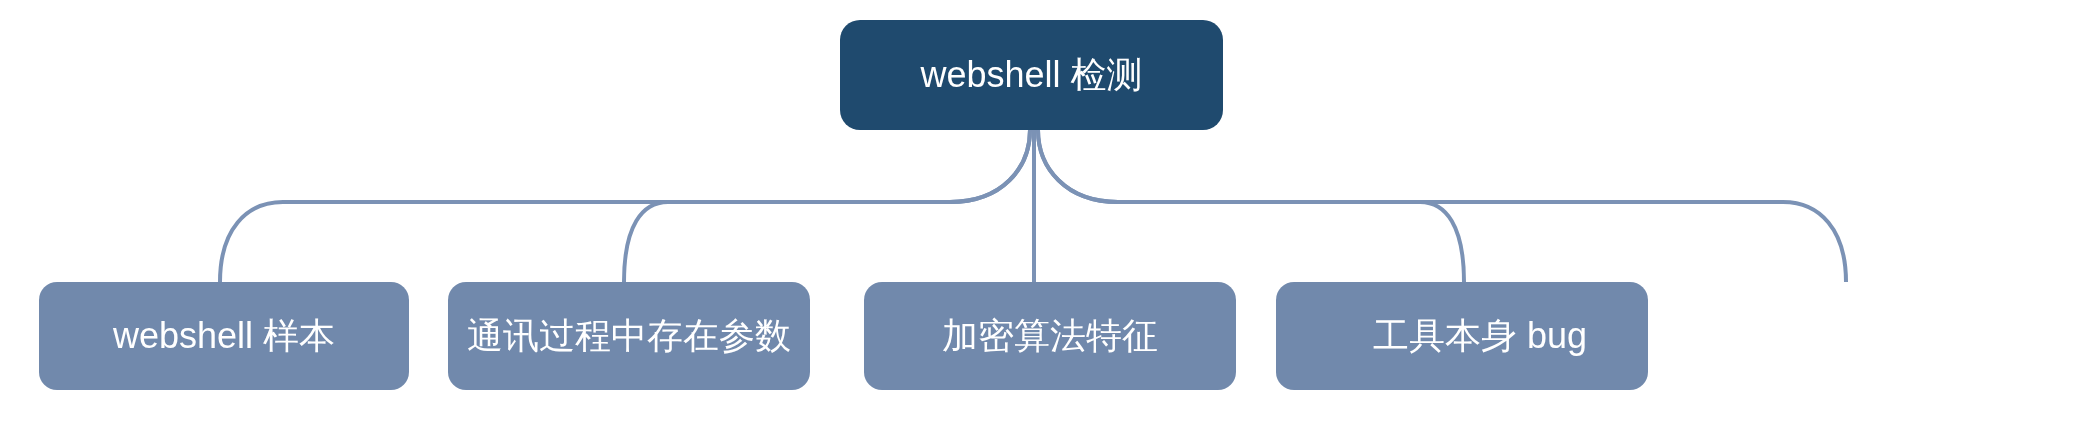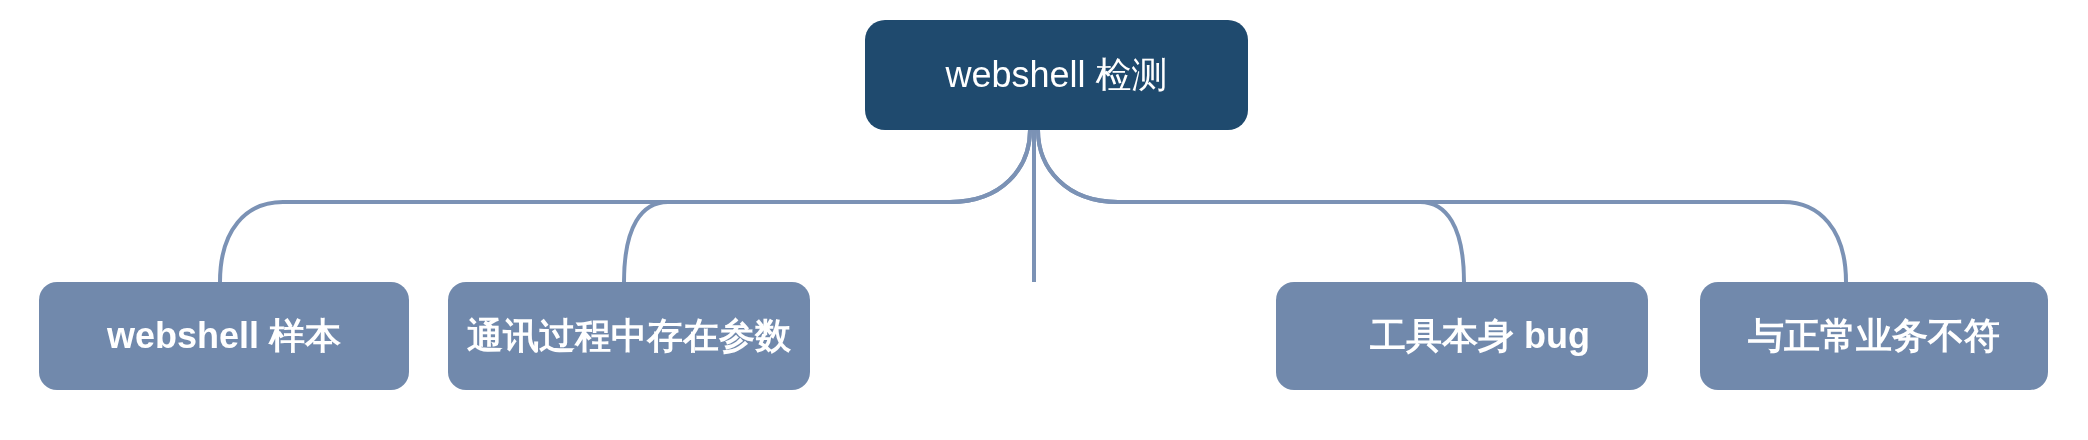--- a/index.html
+++ b/index.html
@@ -40,28 +40,26 @@
     white-space: nowrap;
     box-sizing: border-box;
   }
   .node.root {
     left: 840px;
     top: 20px;
     width: 383px;
     height: 110px;
     background: #1f4a6e;
     border-radius: 20px;
-    margin-left: 25px;
   }
   .node.child {
     top: 282px;
     height: 108px;
     background: #7189ac;
     border-radius: 18px;
-    font-weight: bold;
   }
   .c1 { left: 39px;   width: 370px; }
   .c2 { left: 448px;  width: 362px; }
   .c3 { left: 864px;  width: 372px; }
   .c4 { left: 1276px; width: 372px; padding-left: 36px; }
   .c5 { left: 1700px; width: 348px; }
 </style>
 </head>
 <body>
 
@@ -74,18 +72,18 @@
     <path d="M 1038 130 C 1038 168, 1066 202, 1118 202 L 1420 202 C 1446 202, 1464 226, 1464 282"></path>
     <path d="M 1038 130 C 1038 168, 1066 202, 1118 202 L 1783 202 C 1820 202, 1846 230, 1846 282"></path>
   </svg>
 
   <div class="node root">webshell 检测</div>
 
   <div class="node child c1">webshell 样本</div>
 
   <div class="node child c2">通讯过程中存在参数</div>
 
+  <div class="node child c3">加密算法特征</div>
 
   <div class="node child c4">工具本身 bug</div>
 
-  <div class="node child c5">与正常业务不符</div>
 
 </div>
 
 </body></html>

